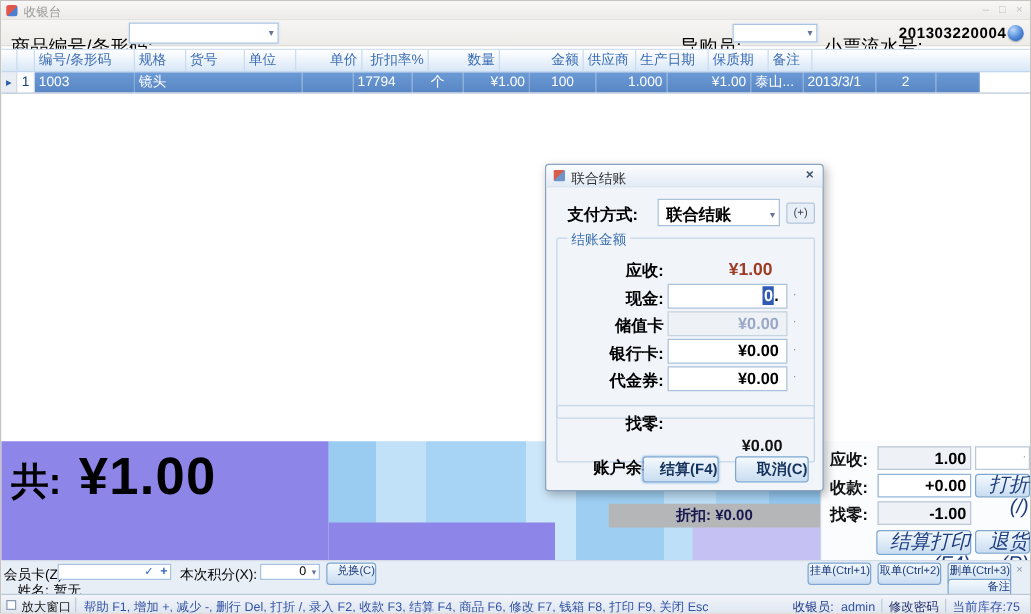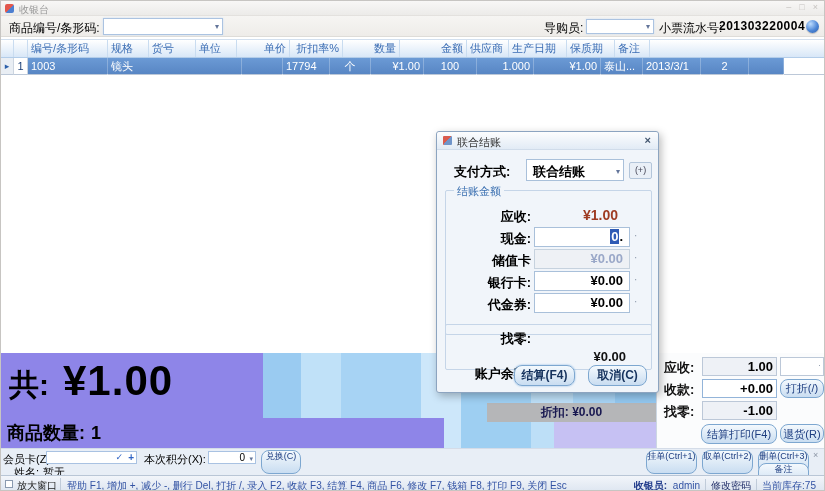--- a/index.html
+++ b/index.html
@@ -11,21 +11,21 @@
               background:linear-gradient(#f8f7f6,#ecebe9); border-bottom:1px solid #e3e1de; }
   .app-icon { position:absolute; left:4px; top:3px; width:9px; height:9px; border-radius:2px;
               background:linear-gradient(135deg,#e2574c 0 55%,#4d7fd0 55% 100%); }
   .app-title { position:absolute; left:18px; top:2px; font-size:10px; color:#9b9b9b; }
   .winctl { position:absolute; right:6px; top:1px; display:flex; gap:8px; font-size:9px; color:#c6c3c0; }
   .winctl span { cursor:default; }
 
   
   .toolbar { position:absolute; left:0; top:15px; width:100%; height:21px;
              background:linear-gradient(#f6f5f3,#eeece9); border-bottom:1px solid #dedcd8; }
-  .tb-label { position:absolute; top:4px; font-size:12px; color:#000; white-space:nowrap; }
+  .tb-label { position:absolute; top:12px; font-size:15px; color:#000; white-space:nowrap; }
   .combo { position:absolute; background:#fff; border:1px solid #abc3e1; box-shadow:0 0 2px #cfe0f2; }
   .combo .arr { position:absolute; right:3px; top:50%; transform:translateY(-55%); font-size:8px; color:#63759a; }
   .barcode-combo { left:102px; top:2px; width:120px; height:17px; }
   .guide-combo { left:585px; top:3px; width:68px; height:15px; }
   .receipt-no { position:absolute; left:718px; top:3px; font-size:12px; font-weight:bold; color:#000; letter-spacing:.5px; }
   .sphere { position:absolute; left:805px; top:19px; width:13px; height:13px; border-radius:50%;
             background:radial-gradient(circle at 35% 30%, #bcdcff, #4d86d6 55%, #2a5daa); box-shadow:0 1px 1px rgba(0,0,0,.2); }
 
   
   .thead, .trow { position:absolute; left:0; width:825px; display:flex; font-size:11px; white-space:nowrap; }
@@ -61,47 +61,47 @@
   .totals2 span { margin-right:6px; }
 
   
   .sumpanel { position:absolute; left:655px; top:352px; width:170px; height:95px; background:#fbfcfd; border-left:1px solid #ccd7e3; }
   .sp-label { position:absolute; left:7px; font-size:13px; font-weight:bold; color:#111; }
   .sp-box { position:absolute; left:45px; width:75px; height:19px; background:#eef1f6; border:1px solid #bcc8d8;
             font-size:13px; font-weight:bold; color:#000; text-align:right; line-height:17px; padding-right:3px; }
   .sp-box.editable { background:#fff; border-color:#93b4d9; }
   .sp-side { position:absolute; left:123px; width:44px; height:19px; background:#fff; border:1px solid #bcc8d8; }
   .sp-side .dot { position:absolute; right:2px; top:2px; font-size:9px; color:#8a96a8; }
-  .btn { background:linear-gradient(#f4f9fd,#c9ddf1); border:1px solid #7da7d0; border-radius:8px;
-         color:#1d3d80; text-align:center; cursor:default; }
-  .sp-btn { position:absolute; font-size:11px; }
+  .btn { background:linear-gradient(#f4f9fd,#c9ddf1); border:1px solid #7da7d0; border-radius:3px;
+         color:#1d3d80; text-align:right; cursor:default; }
+  .sp-btn { position:absolute; font-size:16px;font-style:italic; }
 
   
   .memberbar { position:absolute; left:0; top:447px; width:100%; height:27px; background:#e8eef6; border-top:1px solid #d4dce8; }
   .mb-label { position:absolute; font-size:11px; color:#000; white-space:nowrap; }
   .mb-combo { position:absolute; left:45px; top:2px; width:91px; height:13px; background:#fff; border:1px solid #a9c2e2; }
   .mb-combo .chk { position:absolute; right:13px; top:0; font-size:9px; color:#2f63c4; }
   .mb-combo .pls { position:absolute; right:2px; top:0; font-size:10px; font-weight:bold; color:#2f63c4; }
   .mb-points { position:absolute; left:207px; top:2px; width:48px; height:13px; background:#fff; border:1px solid #a9c2e2;
                font-size:10px; text-align:right; padding-right:10px; line-height:11px; color:#000; }
   .mb-points .arr { position:absolute; right:2px; top:1px; font-size:7px; color:#63759a; }
-  .small-btn { position:absolute; font-size:9px; line-height:11px; height:24px; }
+  .small-btn { position:absolute; font-size:9px; line-height:11px; height:18px; }
   .tiny-x { position:absolute; left:812px; top:1px; font-size:9px; color:#8b95a5; }
 
   
   .statusbar { position:absolute; left:0; top:474px; width:100%; height:17px;
                background:linear-gradient(#f2f5fa,#dde5f0); border-top:1px solid #b9c6d6; font-size:10px; }
   .sb-check { position:absolute; left:4px; top:4px; width:8px; height:8px; background:#fff; border:1px solid #8a9ab0; }
   .sb-zoomlab { position:absolute; left:16px; top:3px; color:#222; }
   .sb-sep { position:absolute; top:2px; height:12px; border-left:1px solid #c0cbd9; }
   .sb-keys { position:absolute; left:66px; top:3px; color:#3353a4; white-space:nowrap; }
   .sb-right { position:absolute; right:3px; top:3px; display:flex; align-items:center; white-space:nowrap; }
   .sb-right .seg { padding:0 5px; }
   .sb-right .seg + .seg { border-left:1px solid #c0cbd9; }
-  .sb-cashier-lab { color:#223c8c; font-weight:bold; }
+  .sb-cashier-lab { color:#223c8c; font-weight:normal; }
   .sb-cashier-val { color:#3353a4; margin-left:3px; }
   .sb-pass { color:#23306a; }
   .sb-stock { color:#3353a4; }
 
   
   .dialog { position:absolute; left:435px; top:130px; width:223px; height:262px; background:#f1f5fa;
             border:1px solid #8ca4c0; border-radius:3px; box-shadow:2px 3px 8px rgba(0,0,0,.28); z-index:30; }
   .dlg-titlebar { position:absolute; left:0; top:0; width:100%; height:18px;
                   background:linear-gradient(#fcfdfe,#e2ebf5); border-bottom:1px solid #d0dcea; border-radius:3px 3px 0 0; }
   .dlg-icon { position:absolute; left:6px; top:4px; width:9px; height:9px; border-radius:1px;
@@ -207,23 +207,20 @@
   <div class="bp-purple-bottom"></div>
   <div class="bp-lavender"></div>
   <div class="discount-strip">
     <span>折扣:</span>
     <span>¥0.00</span>
   </div>
   <div class="totals1">
     <span class="t-lab">共:</span>
     <span class="t-val">¥1.00</span>
   </div>
-  <div class="totals2">
-    <span>商品数量:</span><span>1</span>
-  </div>
 
   <div class="sumpanel">
     <span class="sp-label" style="top:6px">应收:</span>
     <div class="sp-box" style="top:4px">1.00</div>
     <div class="sp-side" style="top:4px">
         <span class="dot">·</span>
       </div>
     <span class="sp-label" style="top:28px">收款:</span>
     <div class="sp-box editable" style="top:26px">+0.00</div>
     <div class="btn sp-btn" style="left:123px; top:26px; width:44px; height:19px; line-height:17px;">打折(/)</div>

